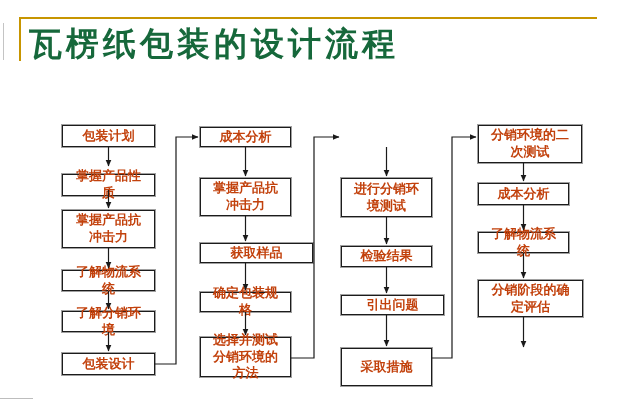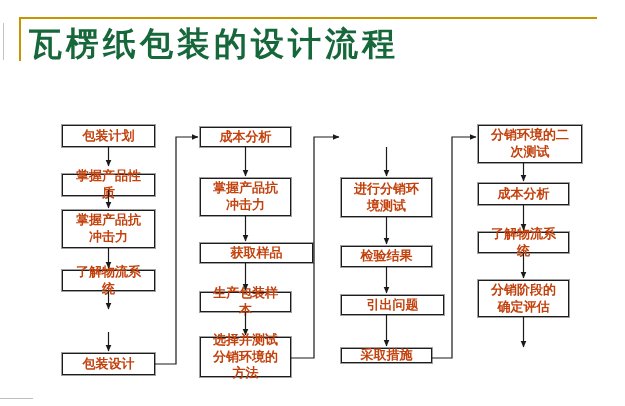--- a/index.html
+++ b/index.html
@@ -63,37 +63,38 @@
   <div class="rule-v"></div>
   <div class="edge-left"></div>
   <div class="edge-bottom"></div>
 
   <div class="title">瓦楞纸包装的设计流程</div>
 
   <div class="fbox" style="left:62px;top:125px;width:93px;height:22px">包装计划</div>
   <div class="fbox" style="left:62px;top:174px;width:93px;height:22px">掌握产品性质</div>
   <div class="fbox" style="left:62px;top:210px;width:93px;height:38px">掌握产品抗冲击力</div>
   <div class="fbox" style="left:62px;top:270px;width:93px;height:21px">了解物流系统</div>
+  <div class="fbox" style="left:62px;top:311px;width:93px;height:21px">了解分销环境</div>
   <div class="fbox" style="left:62px;top:353px;width:93px;height:22px">包装设计</div>
 
   <div class="fbox" style="left:200px;top:127px;width:91px;height:20px">成本分析</div>
   <div class="fbox" style="left:200px;top:178px;width:91px;height:38px">掌握产品抗冲击力</div>
   <div class="fbox" style="left:200px;top:243px;width:113px;height:20px">获取样品</div>
-  <div class="fbox" style="left:200px;top:292px;width:91px;height:20px">生产包装样本</div>
+  <div class="fbox" style="left:200px;top:292px;width:91px;height:20px">确定包装规格</div>
   <div class="fbox" style="left:200px;top:337px;width:91px;height:40px">选择并测试分销环境的方法</div>
 
   <div class="fbox" style="left:341px;top:178px;width:91px;height:39px">进行分销环境测试</div>
   <div class="fbox" style="left:341px;top:246px;width:91px;height:21px">检验结果</div>
   <div class="fbox" style="left:341px;top:295px;width:103px;height:20px">引出问题</div>
-  <div class="fbox" style="left:341px;top:348px;width:91px;height:15px">采取措施</div>
+  <div class="fbox" style="left:341px;top:348px;width:91px;height:38px">采取措施</div>
 
   <div class="fbox" style="left:478px;top:125px;width:104px;height:38px">分销环境的二次测试</div>
   <div class="fbox" style="left:478px;top:183px;width:91px;height:22px">成本分析</div>
   <div class="fbox" style="left:478px;top:232px;width:91px;height:21px">了解物流系统</div>
-  <div class="fbox" style="left:478px;top:280px;width:91px;height:37px">分销阶段的确定评估</div>
+  <div class="fbox" style="left:478px;top:280px;width:105px;height:37px">分销阶段的确定评估</div>
 
   <svg class="connector-layer" width="625" height="406" viewBox="0 0 625 406">
     <defs>
       <marker id="ah" markerWidth="8" markerHeight="8" refX="6.5" refY="3" orient="auto" markerUnits="userSpaceOnUse">
         <path d="M0,0 L7,3 L0,6 z" fill="#1a1a1a"></path>
       </marker>
     </defs>
     <g stroke="#1a1a1a" stroke-width="1.2" fill="none">
 
       <line x1="108.5" y1="147" x2="108.5" y2="166" marker-end="url(#ah)"></line>

